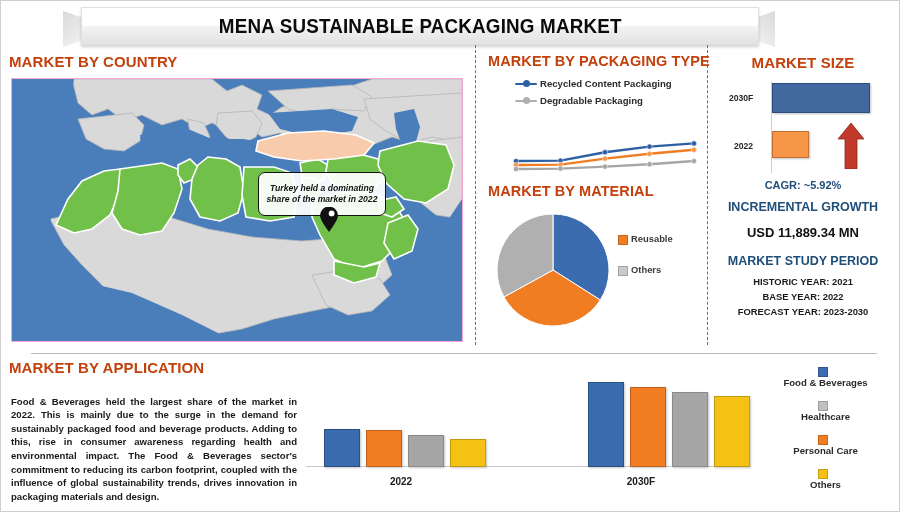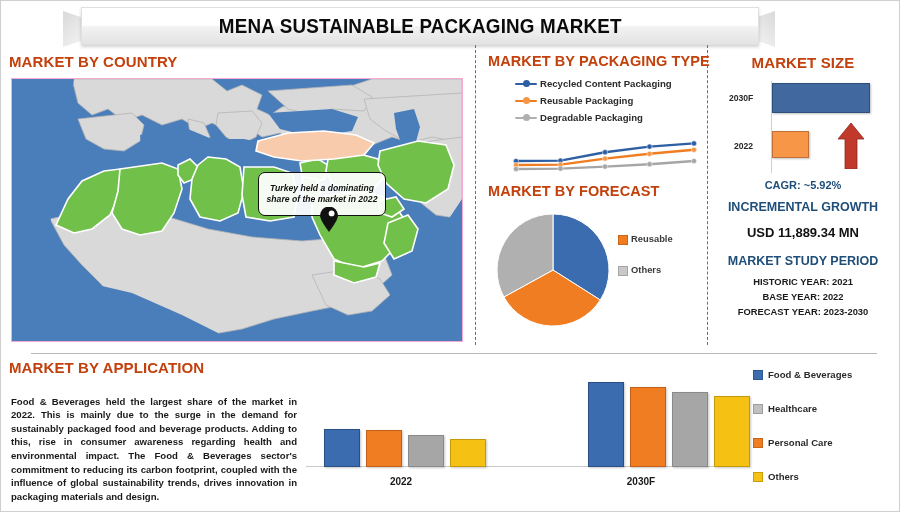--- a/index.html
+++ b/index.html
@@ -101,21 +101,21 @@
   .app-body{
     position:absolute;left:2px;top:26px;width:286px;
     font-size:9.6px;line-height:1.42;font-weight:bold;color:#1a1a1a;
     text-align:justify;
   }
   .barchart{position:absolute;left:305px;top:362px;width:440px;height:130px;}
   .bc-base{position:absolute;left:0;bottom:26px;width:438px;height:1px;background:#c9c9c9;}
   .bar{position:absolute;bottom:26px;border:1px solid;box-shadow:1px 1px 2px rgba(0,0,0,.22);}
   .bc-xlab{position:absolute;bottom:6px;font-size:10px;font-weight:bold;color:#1a1a1a;text-align:center;}
   .bc-lgd{position:absolute;left:752px;top:366px;width:145px;}
-  .bc-lgd-row{display:flex;align-items:center;height:15px;margin-bottom:19px;}
+  .bc-lgd-row{display:flex;align-items:center;height:15px;margin-bottom:19px;flex-direction:column;}
   .bc-lgd-txt{font-size:9.6px;font-weight:bold;color:#2b2b2b;white-space:nowrap;}
 </style>
 </head>
 <body>
 
 <div id="page">
 
   <div class="title-wrap">
     <div class="ribbon-fold-l"></div>
     <div class="ribbon-fold-r"></div>
@@ -210,27 +210,20 @@
   <div id="pack-panel">
     <span class="sec-title ltitle">MARKET BY PACKAGING TYPE</span>
 
     <div class="lgd">
       <div class="lgd-row">
         <span class="lgd-mark">
           <span class="ln" style="background:#2e5fa3"></span>
             <span class="dot" style="background:#2e5fa3"></span>
         </span>
         <span class="lgd-txt">Recycled Content Packaging</span>
-      </div>
-      <div class="lgd-row">
-        <span class="lgd-mark">
-          <span class="ln" style="background:#f07d22"></span>
-            <span class="dot" style="background:#f79646"></span>
-        </span>
-        <span class="lgd-txt">Reusable Packaging</span>
       </div>
       <div class="lgd-row">
         <span class="lgd-mark">
           <span class="ln" style="background:#b0b0b0"></span>
             <span class="dot" style="background:#b0b0b0"></span>
         </span>
         <span class="lgd-txt">Degradable Packaging</span>
       </div>
     </div>
 
@@ -252,21 +245,21 @@
           <circle cx="6" cy="38" r="2.6" fill="#a6a6a6" stroke="#fff" stroke-width=".5"></circle>
           <circle cx="50.5" cy="37.6" r="2.6" fill="#a6a6a6" stroke="#fff" stroke-width=".5"></circle>
           <circle cx="95" cy="35.6" r="2.6" fill="#a6a6a6" stroke="#fff" stroke-width=".5"></circle>
           <circle cx="139.5" cy="33.2" r="2.6" fill="#a6a6a6" stroke="#fff" stroke-width=".5"></circle>
           <circle cx="184" cy="30" r="2.6" fill="#a6a6a6" stroke="#fff" stroke-width=".5"></circle>
         </g>
     </svg>
   </div>
 
   <div id="mat-panel">
-    <span class="sec-title ltitle">MARKET BY FORECAST</span>
+    <span class="sec-title ltitle">MARKET BY MATERIAL</span>
 
     <svg class="pie-wrap" viewBox="0 0 120 120">
       <g id="pie-plot">
           <path d="M60,60 L60,4 A56,56 0 0 1 107.28236382811284,90.00630051882382 Z" fill="#3b6cb0" stroke="#ffffff" stroke-width="1"></path>
           <path d="M60,60 L107.28236382811284,90.00630051882382 A56,56 0 0 1 10.926825917543624,86.97820574969603 Z" fill="#f07d22" stroke="#ffffff" stroke-width="1"></path>
           <path d="M60,60 L10.926825917543624,86.97820574969603 A56,56 0 0 1 60.00000000000004,4 Z" fill="#b0b0b0" stroke="#ffffff" stroke-width="1"></path>
         </g>
     </svg>
 
     <div class="pie-lgd">

